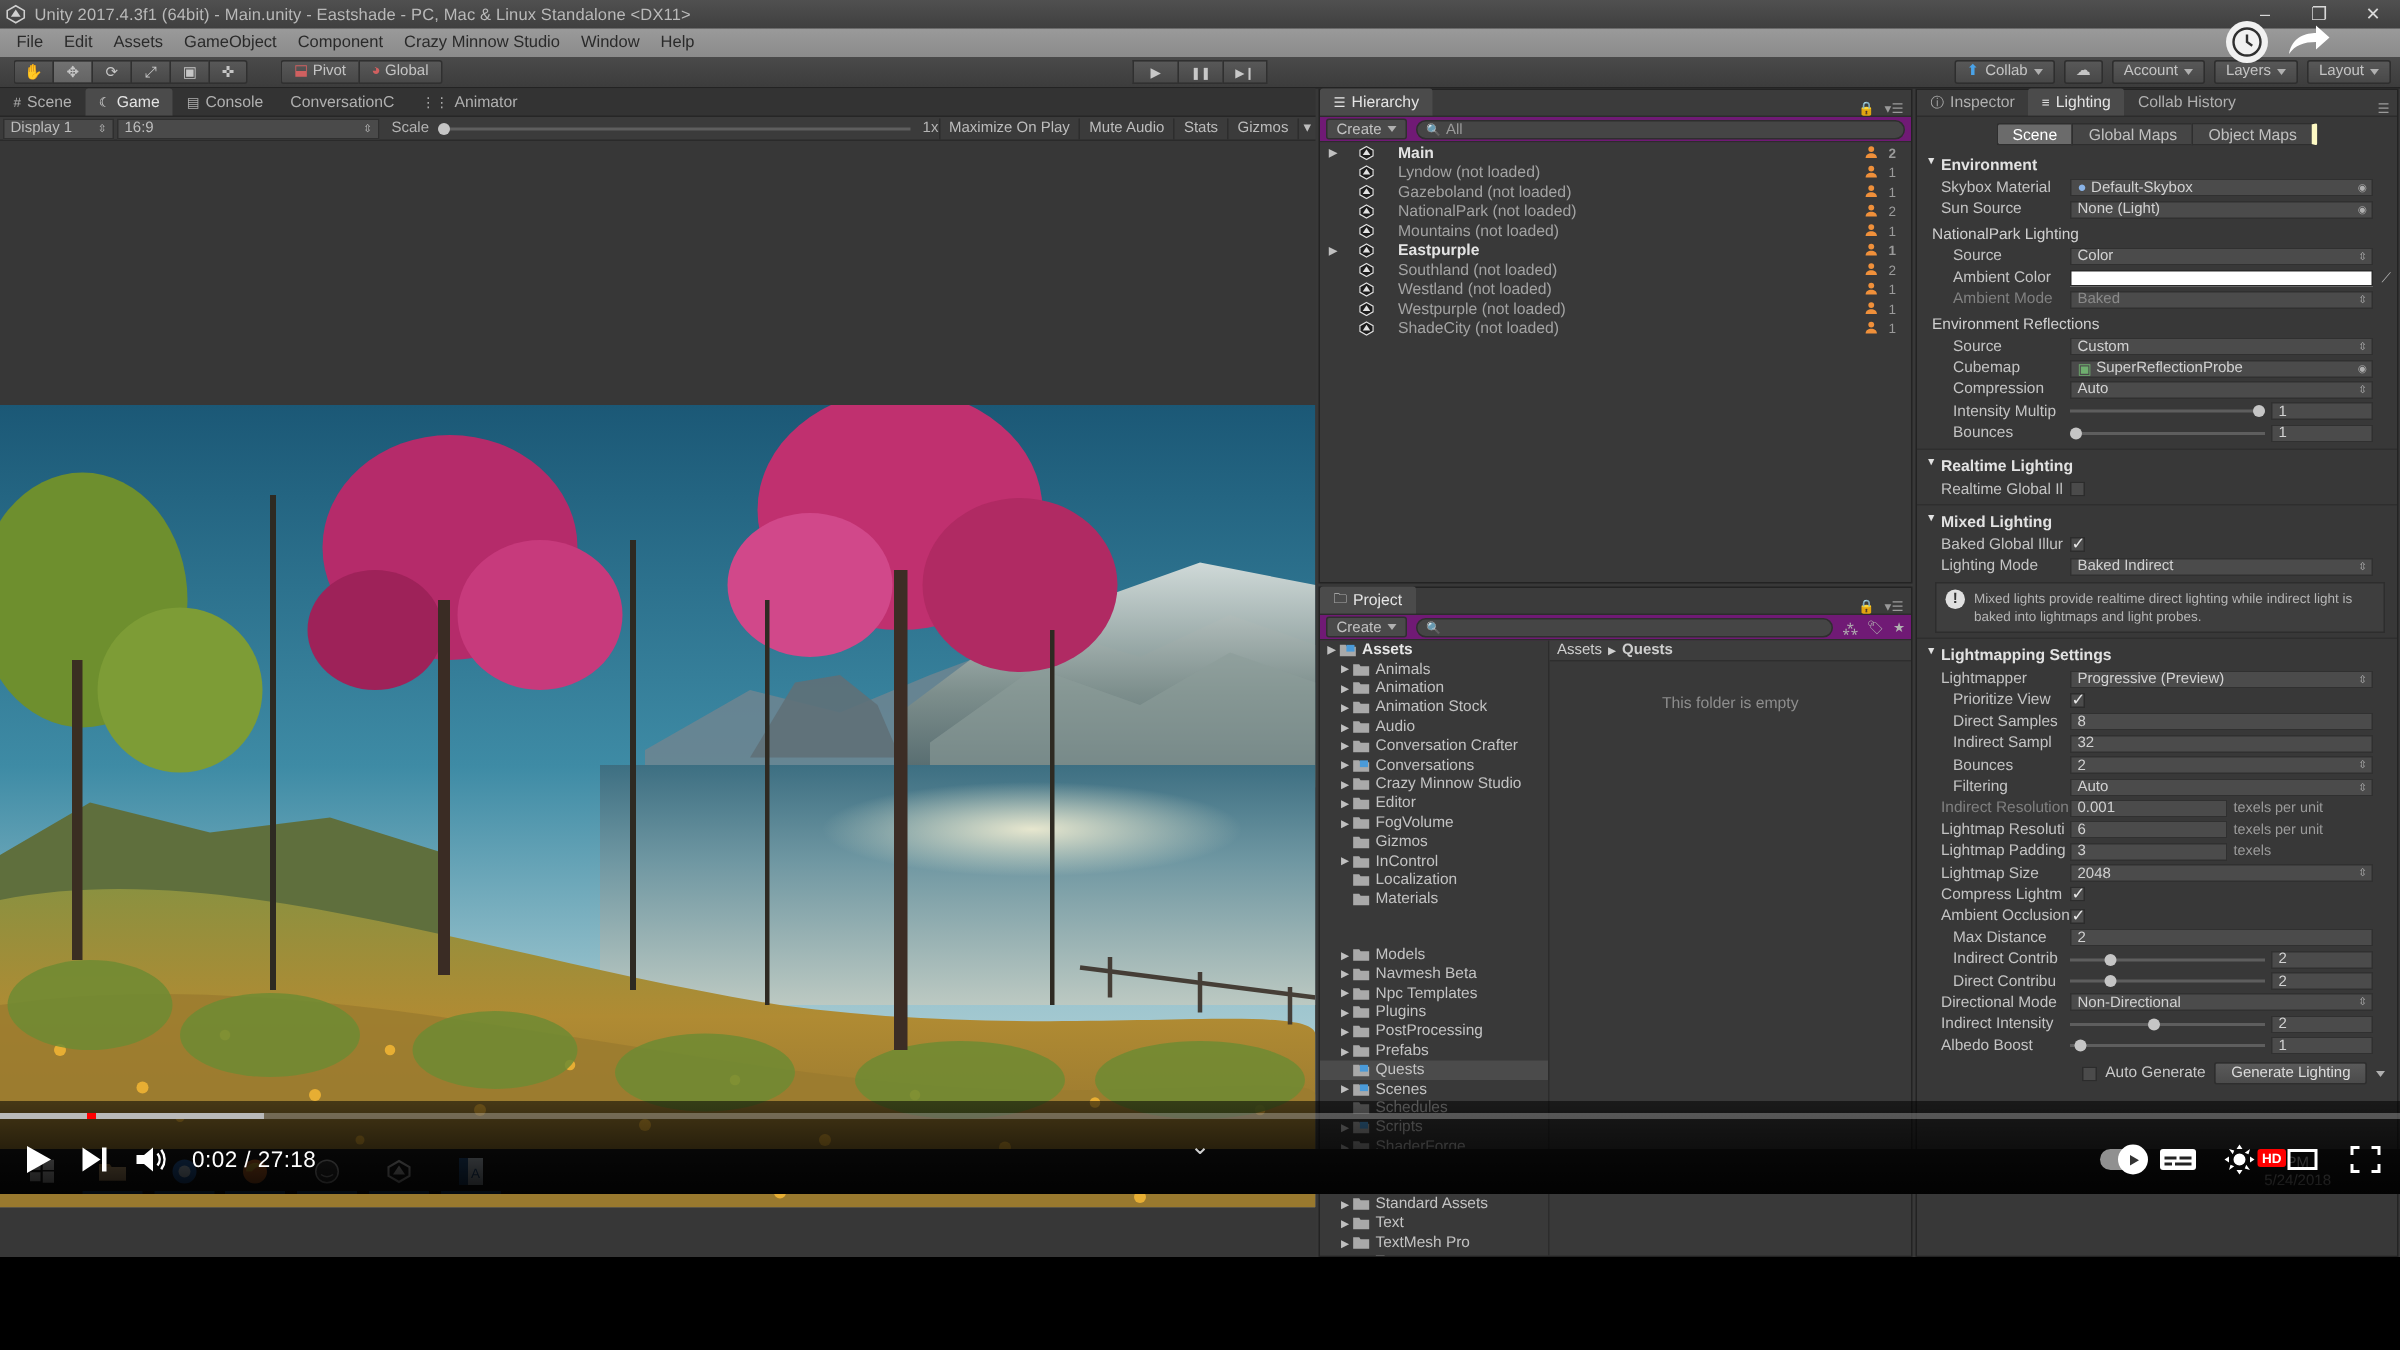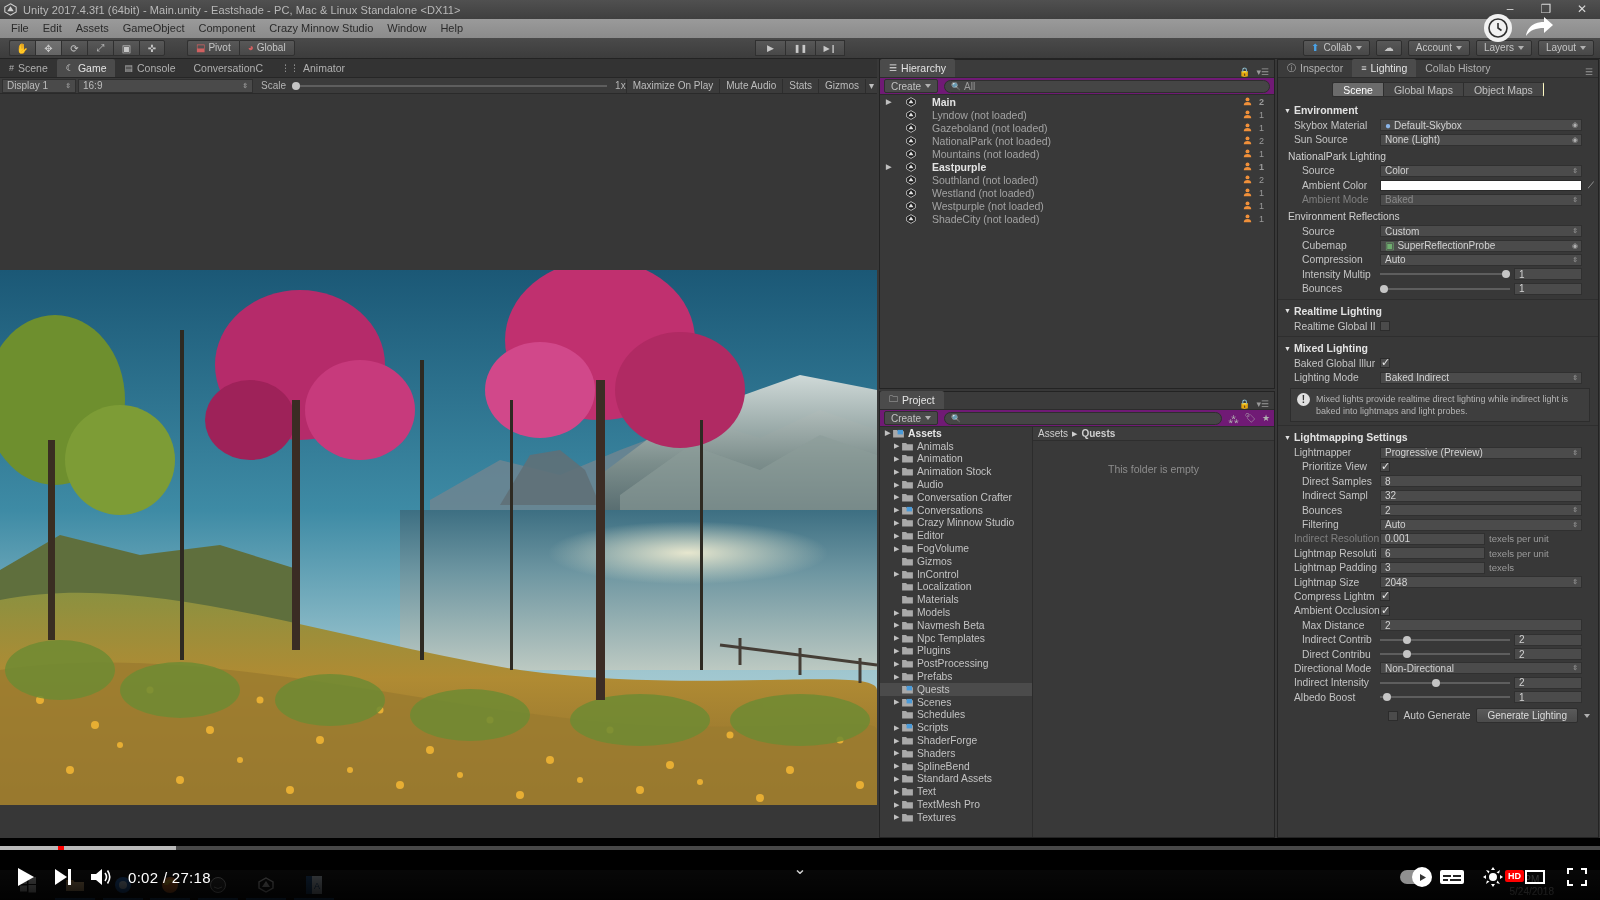--- a/index.html
+++ b/index.html
@@ -2,21 +2,21 @@
 <html><head>
 <meta charset="utf-8">
 <style>
   * { box-sizing: border-box; margin: 0; padding: 0; }
   html, body {
     width: 1600px; height: 900px;
     background: #000;
     font-family: "Liberation Sans", sans-serif;
     overflow: hidden;
   }
-  #root { position: relative; width: 1600px; height: 900px; }
+  #root { position: relative; width: 1600px; height: 796px; }
 
   
   .unity { position: absolute; left: 0; top: 0; width: 1600px; height: 838px; background: #383838; }
 
   .titlebar {
     position: absolute; left:0; top:0; width:100%; height:19px;
     background: linear-gradient(to bottom, #505050 0%, #3f3f3f 100%);
     display: flex; align-items: center; padding-left: 4px;
   }
   .title-text { font-size: 11px; color: #b9b9b9; margin-left: 6px; letter-spacing: .1px; }
@@ -122,24 +122,24 @@
   .breadcrumb { height:14px; display:flex; align-items:center; gap:4px; padding-left:5px; font-size:10px;
                 color:#cfcfcf; border-bottom:1px solid #2e2e2e; background:#3d3d3d;}
   .empty-msg { text-align:center; color:#8d8d8d; font-size:10.5px; margin-top:22px; }
 
   
   #inspector { left:1277px; top:59px; width:322px; height:779px; }
   .light-tabs { display:flex; justify-content:center; gap:0; margin:4px 0 5px 0; }
   .ltab { height:15px; padding:0 10px; font-size:10.5px; color:#c0c0c0; background:#454545;
           border:1px solid #2e2e2e; border-right:none; display:flex; align-items:center; }
   .ltab.first{border-top-left-radius:2px;border-bottom-left-radius:2px;}
-  .ltab.last{border-right:1px solid #fef9c3;border-top-right-radius:2px;border-bottom-right-radius:2px;}
+  .ltab.last{border-right:4px solid #fef9c3;border-top-right-radius:2px;border-bottom-right-radius:2px;}
   .ltab.active { background:#6b6b6b; color:#fff; }
   .insp-body { position:absolute; left:0; right:0; top:18px; bottom:0; overflow:hidden; background:#383838; }
-  .sec-head { font-size:10.5px; color:#e2e2e2; font-weight:bold; padding:2px 0 2px 6px; display:flex; align-items:center; gap:3px;}
+  .sec-head { font-size:10.5px; color:#e2e2e2; font-weight:bold; padding:2px 0 2px 6px; display:flex; align-items:flex-start; gap:3px;}
   .fld { height:14.4px; display:flex; align-items:center; font-size:10.3px; color:#c4c4c4; padding-left:6px; }
   .fld.dis { color:#808080; }
   .flabel { width:96px; flex:none; overflow:hidden; white-space:nowrap; }
   .flabel.ind { padding-left:10px; width:96px; }
   .flabel.ind2 { padding-left:18px; width:96px; }
   .grouplabel { font-size:10.3px; color:#cfcfcf; padding:4px 0 2px 10px; }
   .fval { flex:1; height:12px; background:#4b4b4b; border:1px solid #303030; font-size:10px;
           color:#d2d2d2; display:flex; align-items:center; padding:0 4px; margin-right:16px; position:relative; }
   .fval .dd { position:absolute; right:3px; font-size:7px; color:#aeaeae; }
   .colorfield { flex:1; height:11px; background:#fff; border:1px solid #2a2a2a; margin-right:16px; }
@@ -756,21 +756,21 @@
                 </svg></span>
               <span>Localization</span>
             </div>
             <div class="prow" style="padding-left: 14px;">
               <span class="tri"></span>
               <span class="folder"><svg width="11" height="9" viewBox="0 0 12 10">
                   <path d="M0 1h4.5l1 1.4H12V9.5H0z" fill="#a9a9a9"></path>
                 </svg></span>
               <span>Materials</span>
             </div>
-            <div class="prow" style="padding-left: 14px;">
+            <div class="prow" style="padding-left: 14px; margin-top: 24px;">
               <span class="tri">▶</span>
               <span class="folder"><svg width="11" height="9" viewBox="0 0 12 10">
                   <path d="M0 1h4.5l1 1.4H12V9.5H0z" fill="#a9a9a9"></path>
                 </svg></span>
               <span>Models</span>
             </div>
             <div class="prow" style="padding-left: 14px;">
               <span class="tri">▶</span>
               <span class="folder"><svg width="11" height="9" viewBox="0 0 12 10">
                   <path d="M0 1h4.5l1 1.4H12V9.5H0z" fill="#a9a9a9"></path>

